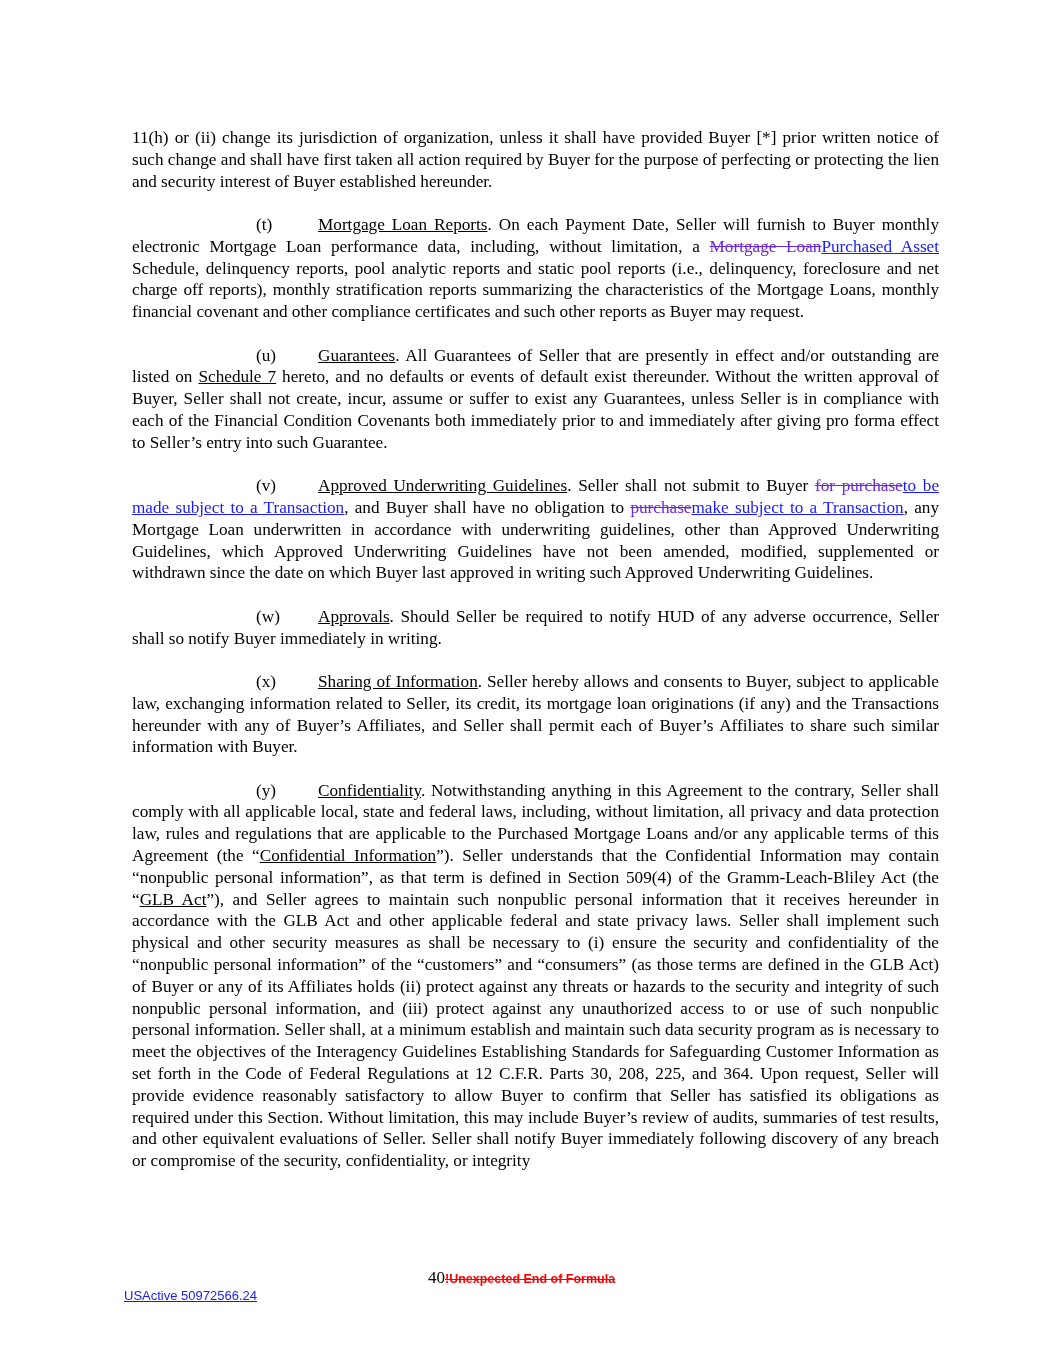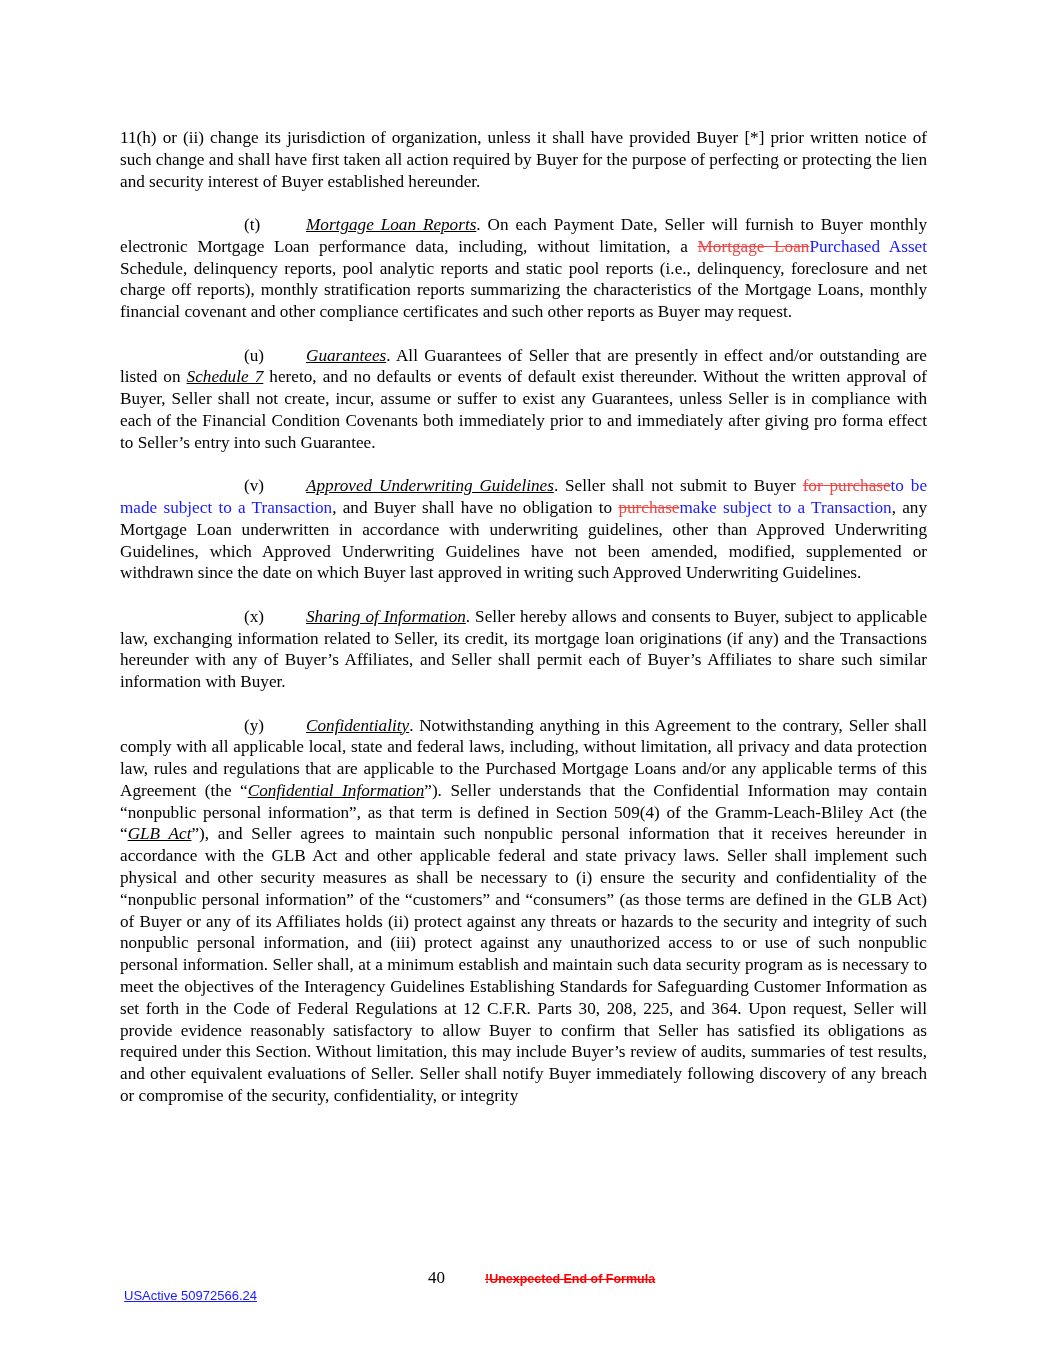--- a/index.html
+++ b/index.html
@@ -1,33 +1,33 @@
 <!DOCTYPE html>
 <html><head>
 <meta charset="utf-8">
 <style>
   html, body { margin: 0; padding: 0; background: #ffffff; }
   body { width: 1055px; height: 1365px; position: relative; overflow: hidden; }
   .page {
-    position: absolute; left: 120px; top: 127px; width: 807px;
+    position: absolute; left: 132px; top: 127px; width: 807px;
     font-family: "Liberation Serif", serif; font-size: 17.2px; line-height: 21.8px; color: #000;
     text-align: justify;
   }
   .para { margin: 0 0 21.6px 0; }
   .indent { display: inline-block; width: 124px; }
   .label { display: inline-block; width: 62px; }
-  .u { text-decoration: underline; font-style: italic; }
-  .del { color: #ef4444; text-decoration: line-through; }
-  .ins { color: #1a1aff; }
+  .u { text-decoration: underline; }
+  .del { color: #6d28d9; text-decoration: line-through; }
+  .ins { color: #1a1aff; text-decoration: underline; }
   .footer-page {
     position: absolute; top: 1268px; left: 428px;
     font-family: "Liberation Serif", serif; font-size: 17px; color: #000; white-space: nowrap;
   }
   .footer-err {
-    font-family: "Liberation Sans", sans-serif; font-size: 12.5px; font-weight: bold; color: #ff0000; text-decoration: line-through; margin-left: 40px;
+    font-family: "Liberation Sans", sans-serif; font-size: 12.5px; font-weight: bold; color: #ff0000; text-decoration: line-through;
   }
   .footer-doc {
     position: absolute; top: 1288px; left: 124px;
     font-family: "Liberation Sans", sans-serif; font-size: 13px; color: #1a1aff; text-decoration: underline; white-space: nowrap;
   }
 </style>
 </head>
 <body>
 
 <div class="page">
@@ -41,20 +41,23 @@
   </p>
 
   <p class="para">
     <span class="indent"></span><span class="label">(u)</span><span class="u">Guarantees</span><span>.  All Guarantees of Seller that are presently in effect and/or outstanding are listed on </span><span class="u">Schedule 7</span><span> hereto, and no defaults or events of default exist thereunder.  Without the written approval of Buyer, Seller shall not create, incur, assume or suffer to exist any Guarantees, unless Seller is in compliance with each of the Financial Condition Covenants both immediately prior to and immediately after giving pro forma effect to Seller’s entry into such Guarantee.</span>
   </p>
 
   <p class="para">
     <span class="indent"></span><span class="label">(v)</span><span class="u">Approved Underwriting Guidelines</span><span>.  Seller shall not submit to Buyer </span><span class="del">for purchase</span><span class="ins">to be made subject to a Transaction</span><span>, and Buyer shall have no obligation to </span><span class="del">purchase</span><span class="ins">make subject to a Transaction</span><span>, any Mortgage Loan underwritten in accordance with underwriting guidelines, other than Approved Underwriting Guidelines, which Approved Underwriting Guidelines have not been amended, modified, supplemented or withdrawn since the date on which Buyer last approved in writing such Approved Underwriting Guidelines.</span>
   </p>
 
+  <p class="para">
+    <span class="indent"></span><span class="label">(w)</span><span class="u">Approvals</span><span>.  Should Seller be required to notify HUD of any adverse occurrence, Seller shall so notify Buyer immediately in writing.</span>
+  </p>
 
   <p class="para">
     <span class="indent"></span><span class="label">(x)</span><span class="u">Sharing of Information</span><span>.  Seller hereby allows and consents to Buyer, subject to applicable law, exchanging information related to Seller, its credit, its mortgage loan originations (if any) and the Transactions hereunder with any of Buyer’s Affiliates, and Seller shall permit each of Buyer’s Affiliates to share such similar information with Buyer.</span>
   </p>
 
   <p class="para">
     <span class="indent"></span><span class="label">(y)</span><span class="u">Confidentiality</span><span>.  Notwithstanding anything in this Agreement to the contrary, Seller shall comply with all applicable local, state and federal laws, including, without limitation, all privacy and data protection law, rules and regulations that are applicable to the Purchased Mortgage Loans and/or any applicable terms of this Agreement (the “</span><span class="u">Confidential Information</span><span>”).  Seller understands that the Confidential Information may contain “nonpublic personal information”, as that term is defined in Section 509(4) of the Gramm-Leach-Bliley Act (the “</span><span class="u">GLB Act</span><span>”), and Seller agrees to maintain such nonpublic personal information that it receives hereunder in accordance with the GLB Act and other applicable federal and state privacy laws.  Seller shall implement such physical and other security measures as shall be necessary to (i) ensure the security and confidentiality of the “nonpublic personal information” of the “customers” and “consumers” (as those terms are defined in the GLB Act) of Buyer or any of its Affiliates holds (ii) protect against any threats or hazards to the security and integrity of such nonpublic personal information, and (iii) protect against any unauthorized access to or use of such nonpublic personal information.  Seller shall, at a minimum establish and maintain such data security program as is necessary to meet the objectives of the Interagency Guidelines Establishing Standards for Safeguarding Customer Information as set forth in the Code of Federal Regulations at 12 C.F.R. Parts 30, 208, 225, and 364.  Upon request, Seller will provide evidence reasonably satisfactory to allow Buyer to confirm that Seller has satisfied its obligations as required under this Section.  Without limitation, this may include Buyer’s review of audits, summaries of test results, and other equivalent evaluations of Seller.  Seller shall notify Buyer immediately following discovery of any breach or compromise of the security, confidentiality, or integrity</span>
   </p>
 
 </div>

